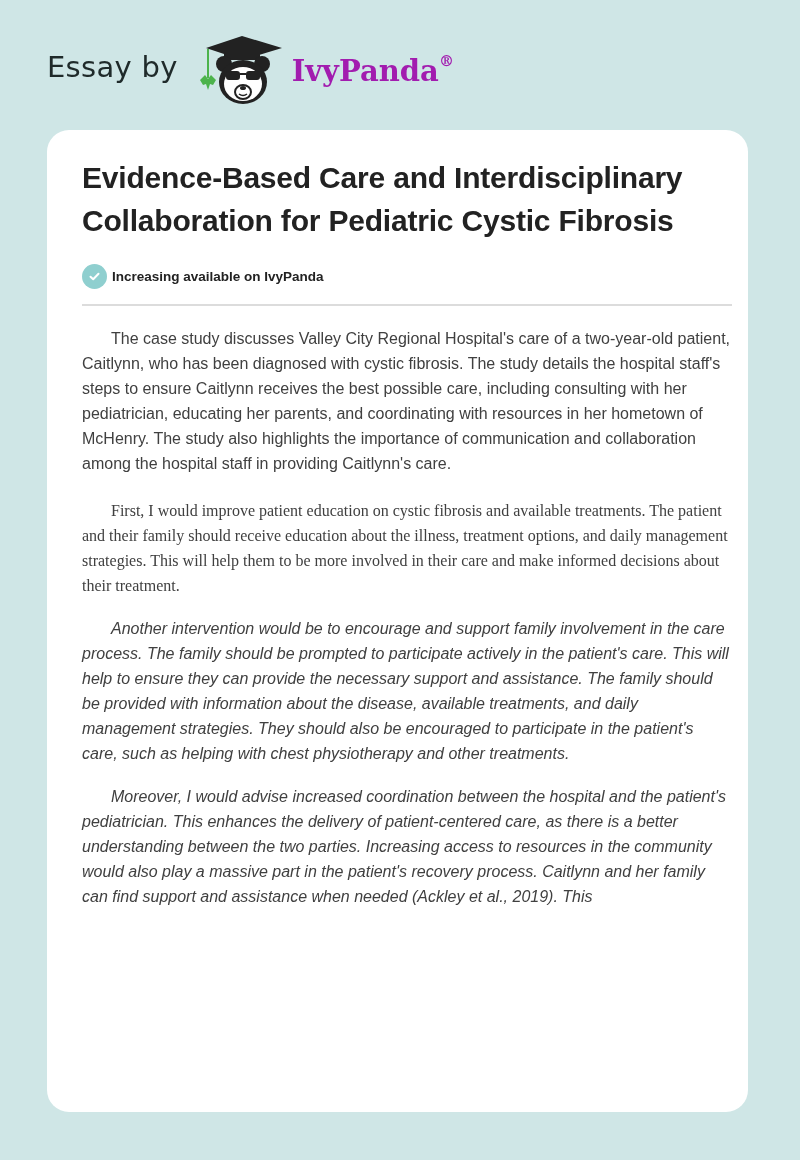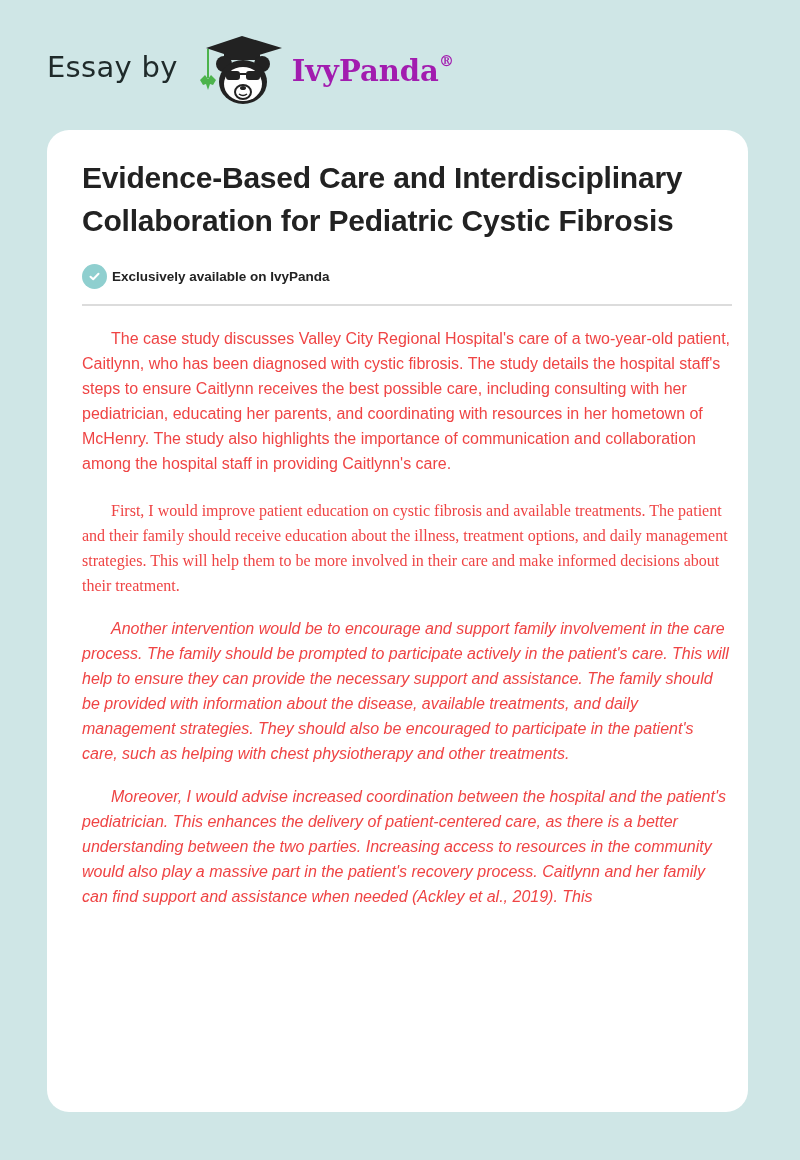--- a/index.html
+++ b/index.html
@@ -42,21 +42,21 @@
       display: flex; align-items: center; justify-content: center; margin-right: 5px;
     }
     .exclusive-label { font-size: 13.5px; font-weight: bold; color: #222; }
     .divider { height: 2px; background: #dcdcdc; margin-top: 14px; width: 650px; }
     h2 {
       margin: 0; font-size: 27px; font-weight: bold; color: #222; line-height: 36px;
     }
     h2.intro { margin-top: 19px; }
     h2.plan { margin-top: 15px; }
     p {
-      margin: 0; font-size: 16px; line-height: 25px; color: #ef4444; text-indent: 29px;
+      margin: 0; font-size: 16px; line-height: 25px; color: #404040; text-indent: 29px;
     }
     p.first { margin-top: 20px; }
     p.after-h2 { margin-top: 22px; font-family: Liberation Serif, serif; }
     p.next { margin-top: 18px; font-style: italic; }
   </style>
 </head>
 <body>
 
 <div class="header">
   <span class="essay-by">Essay by</span>
@@ -88,21 +88,21 @@
 <div class="card">
   <div class="content">
     <h1 class="title">Evidence-Based Care and Interdisciplinary Collaboration for Pediatric Cystic Fibrosis</h1>
 
     <div class="exclusive">
       <span class="check">
         <svg width="13" height="13" viewBox="0 0 13 13">
             <path d="M2.5,6.8 L5.2,9.3 L10.5,3.8" stroke="#fff" stroke-width="2" fill="none" stroke-linecap="round" stroke-linejoin="round"></path>
           </svg>
       </span>
-      <span class="exclusive-label">Exclusively available on IvyPanda</span>
+      <span class="exclusive-label">Increasing available on IvyPanda</span>
     </div>
 
     <div class="divider"></div>
 
     <p class="first">The case study discusses Valley City Regional Hospital's care of a two-year-old patient, Caitlynn, who has been diagnosed with cystic fibrosis. The study details the hospital staff's steps to ensure Caitlynn receives the best possible care, including consulting with her pediatrician, educating her parents, and coordinating with resources in her hometown of McHenry. The study also highlights the importance of communication and collaboration among the hospital staff in providing Caitlynn's care.</p>
 
     <p class="after-h2">First, I would improve patient education on cystic fibrosis and available treatments. The patient and their family should receive education about the illness, treatment options, and daily management strategies. This will help them to be more involved in their care and make informed decisions about their treatment.</p>
     <p class="next">Another intervention would be to encourage and support family involvement in the care process. The family should be prompted to participate actively in the patient's care. This will help to ensure they can provide the necessary support and assistance. The family should be provided with information about the disease, available treatments, and daily management strategies. They should also be encouraged to participate in the patient's care, such as helping with chest physiotherapy and other treatments.</p>
     <p class="next">Moreover, I would advise increased coordination between the hospital and the patient's pediatrician. This enhances the delivery of patient-centered care, as there is a better understanding between the two parties. Increasing access to resources in the community would also play a massive part in the patient's recovery process. Caitlynn and her family can find support and assistance when needed (Ackley et al., 2019). This</p>
   </div>

